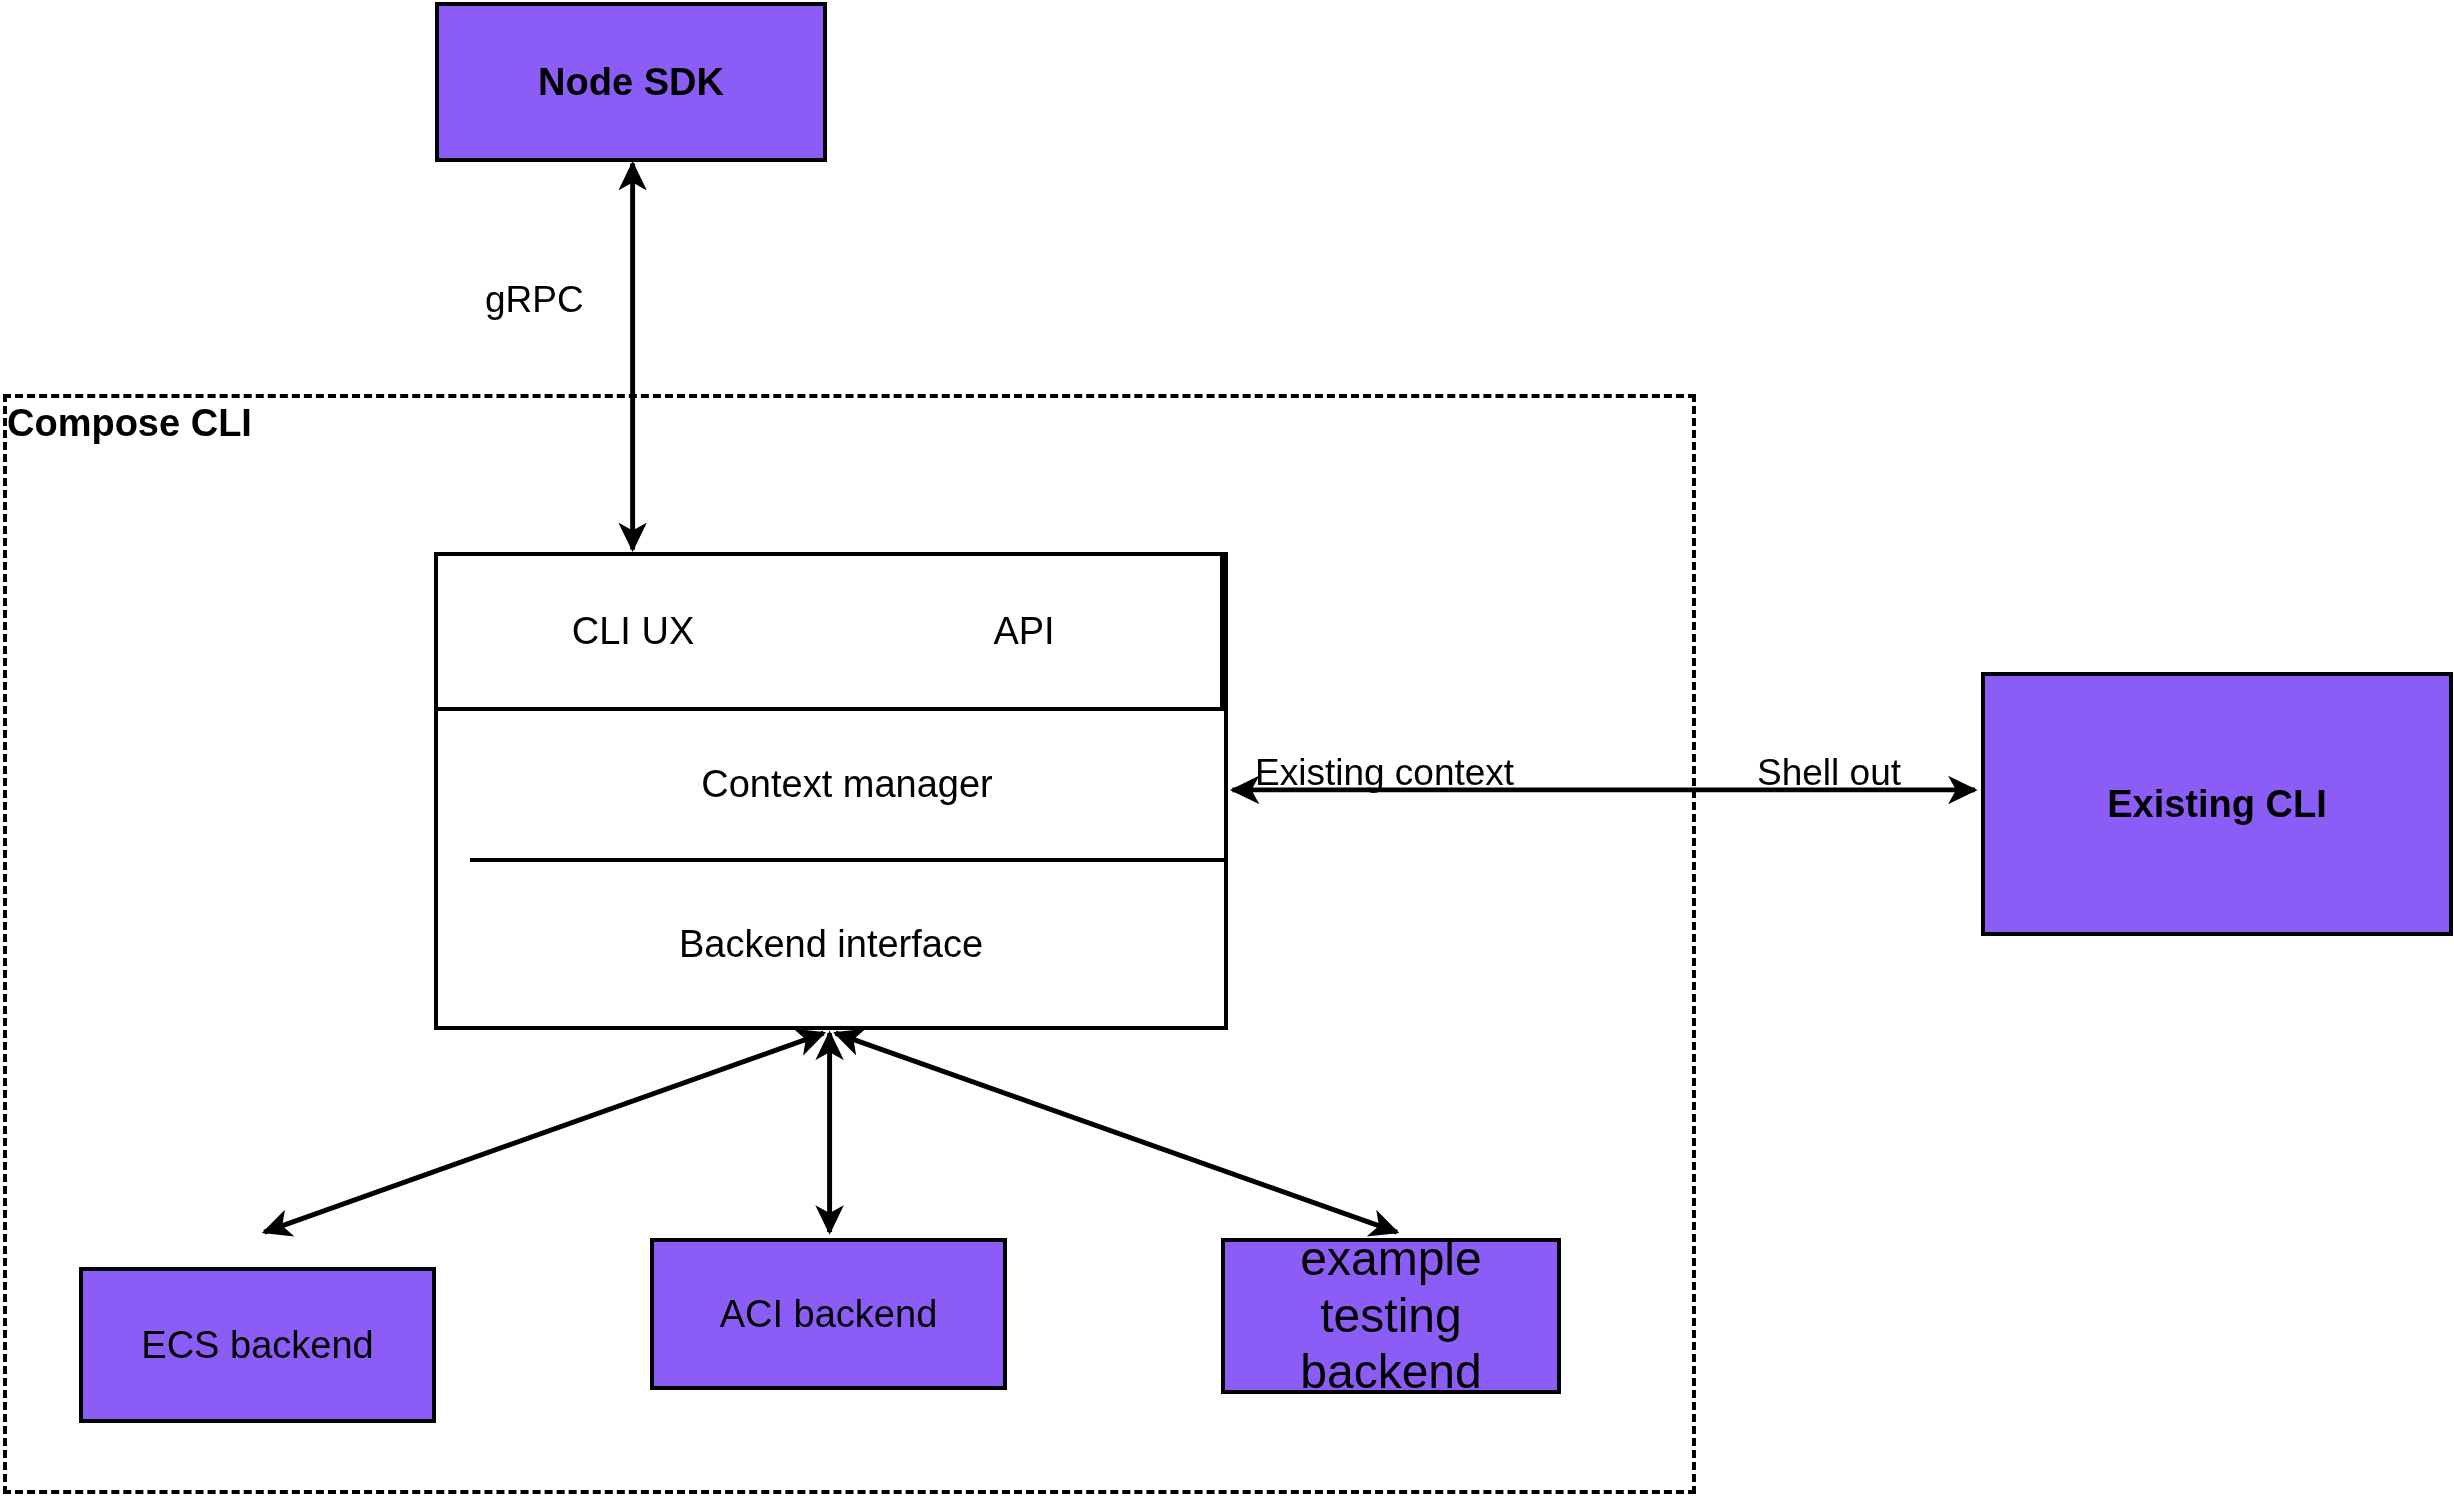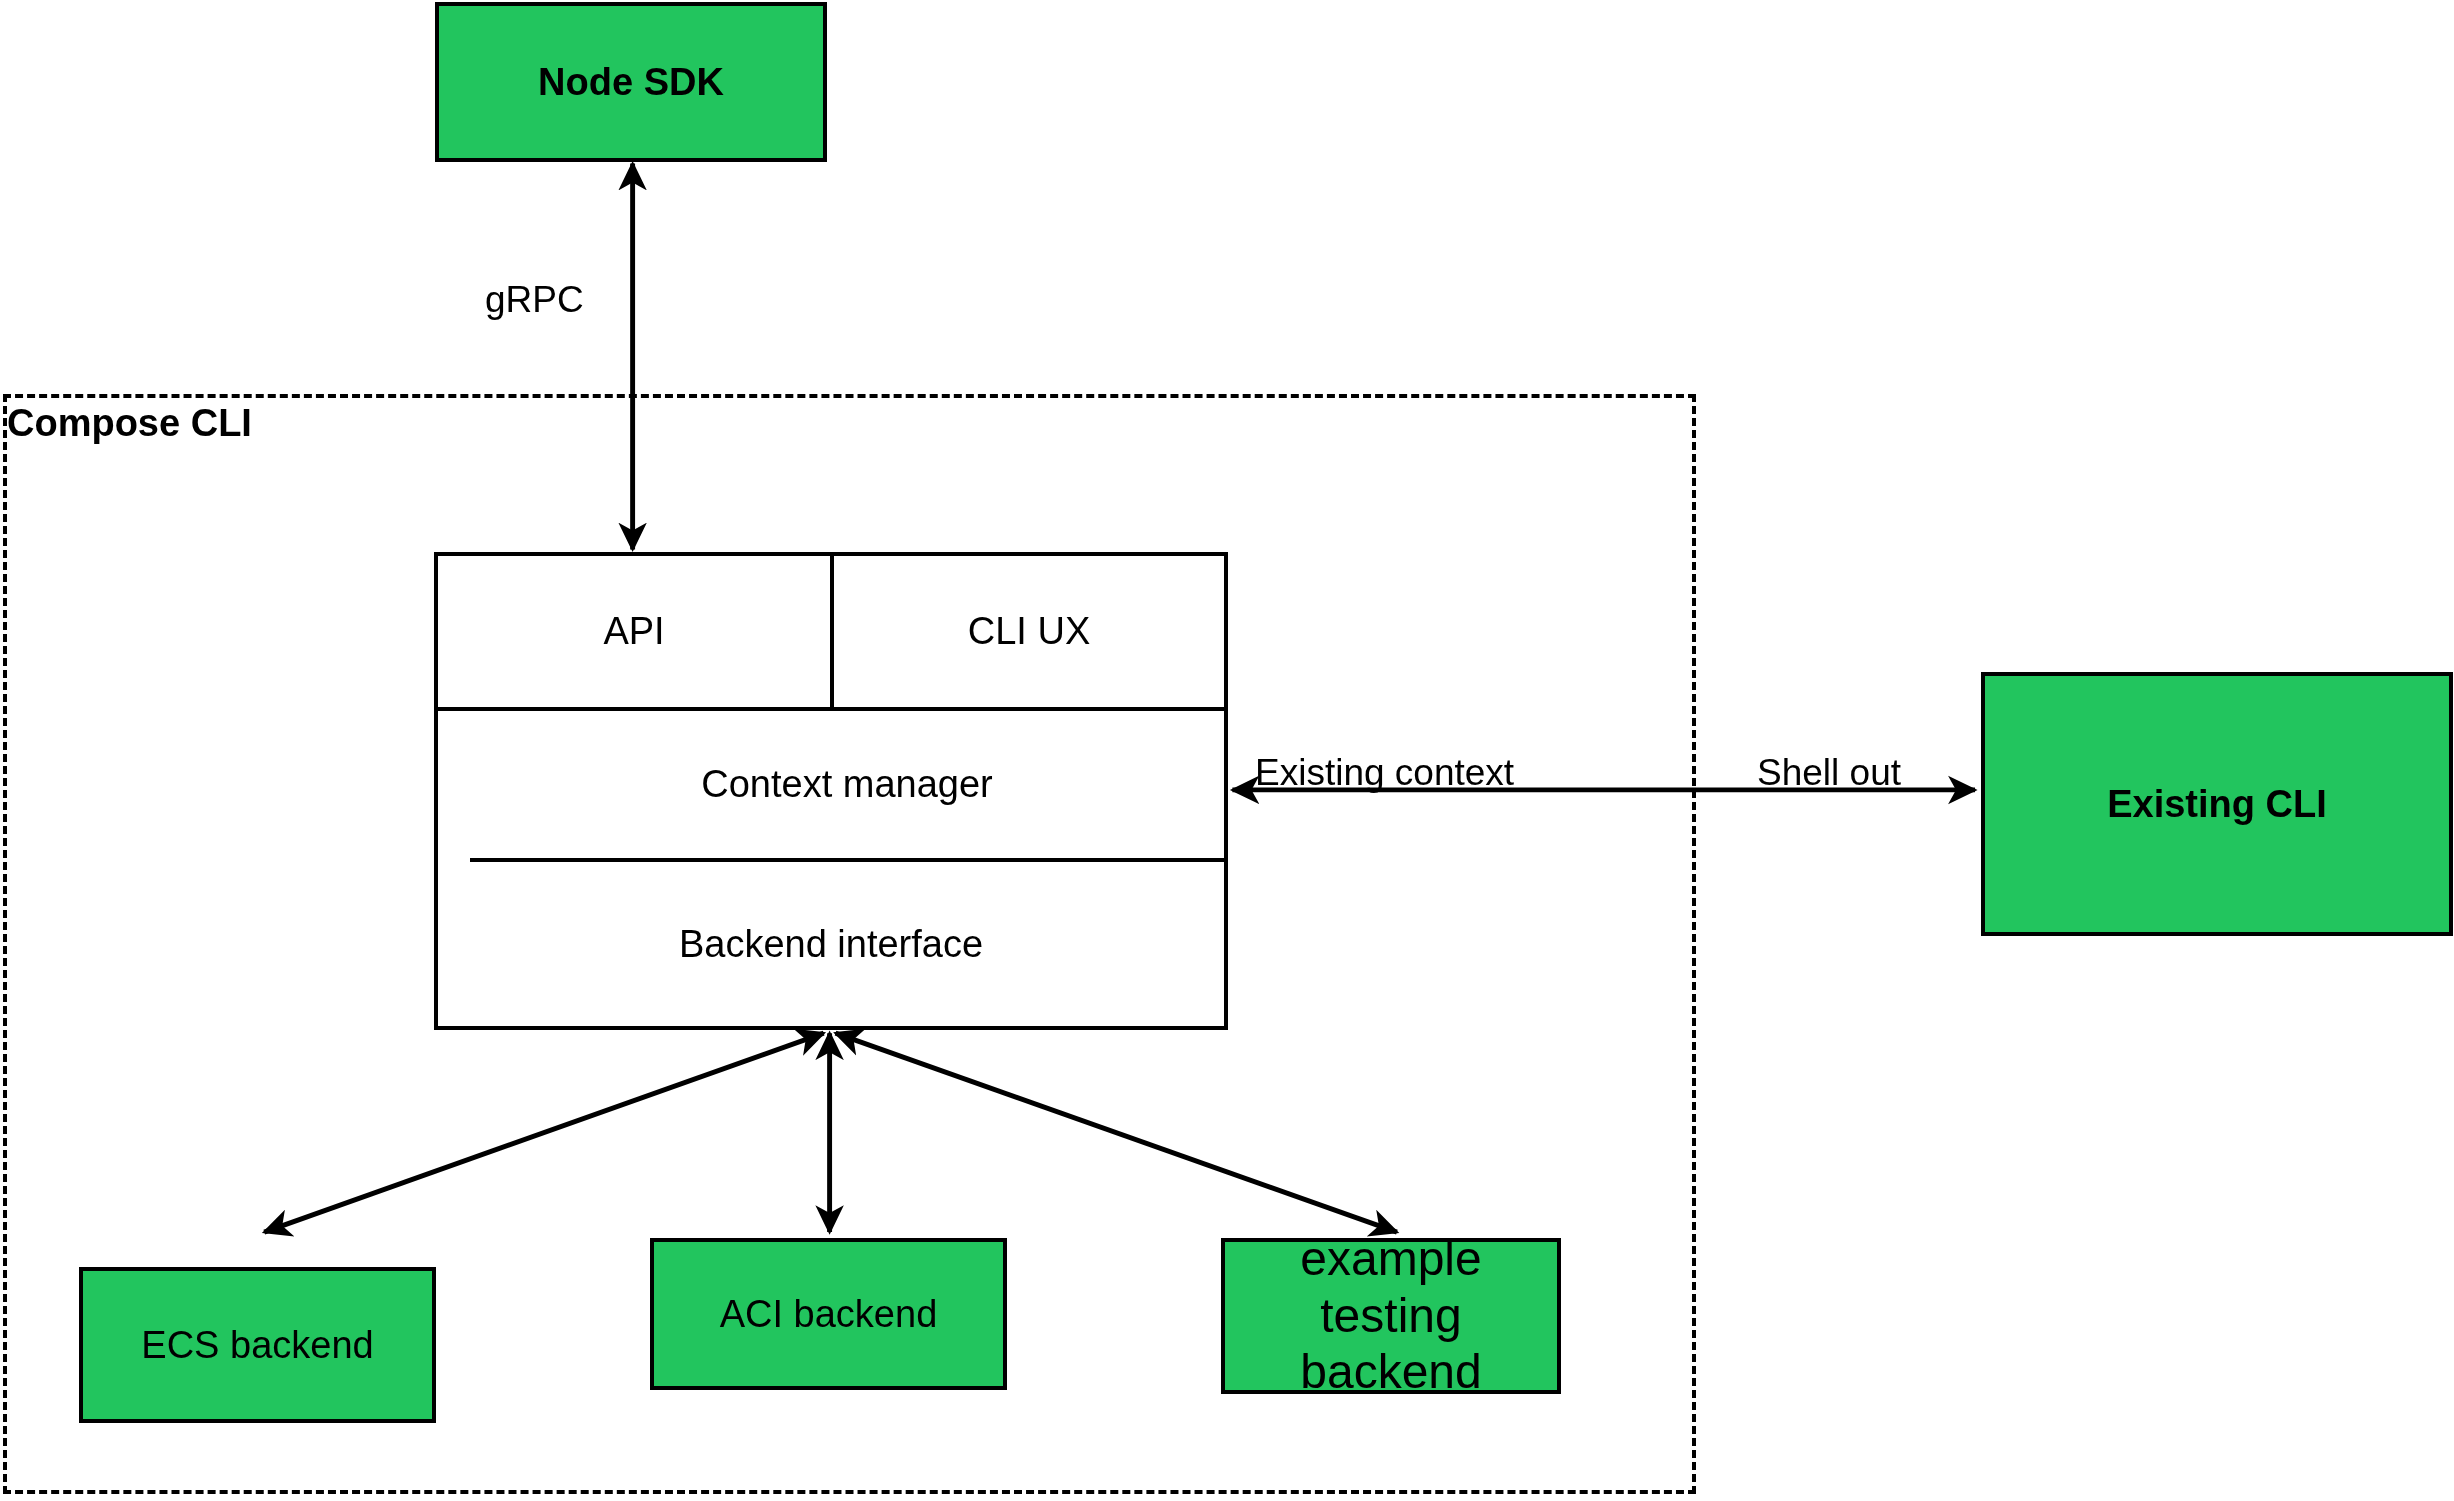--- a/index.html
+++ b/index.html
@@ -21,21 +21,21 @@
     left: 0;
     top: 0;
     width: 2455px;
     height: 1501px;
     pointer-events: none;
   }
   .node {
     position: absolute;
     box-sizing: border-box;
     border: 4.9px solid #000000;
-    background: #22c55e;
+    background: #8b5cf6;
     display: flex;
     align-items: center;
     justify-content: center;
     text-align: center;
     color: #000000;
     line-height: 1.18;
   }
   .node-label {
     display: block;
     padding: 0 9.9px;
@@ -180,25 +180,25 @@
     <span class="node-label bold">Node SDK</span>
   </div>
 
   <div class="edge-label" id="label-grpc">gRPC</div>
 
   <div id="compose-cli-boundary"></div>
   <div id="compose-cli-title">Compose CLI</div>
 
   <div id="core-stack">
     <div class="stack-row" id="stack-row-top">
+      <div class="stack-cell" id="cell-cli-ux">
+        <span class="node-label">CLI UX</span>
+      </div>
       <div class="stack-cell" id="cell-api">
         <span class="node-label">API</span>
-      </div>
-      <div class="stack-cell" id="cell-cli-ux">
-        <span class="node-label">CLI UX</span>
       </div>
     </div>
     <div class="stack-row" id="stack-row-mid">
       <span class="node-label">Context manager</span>
     </div>
     <div class="stack-row" id="stack-row-bottom">
       <span class="node-label">Backend interface</span>
     </div>
   </div>
 

